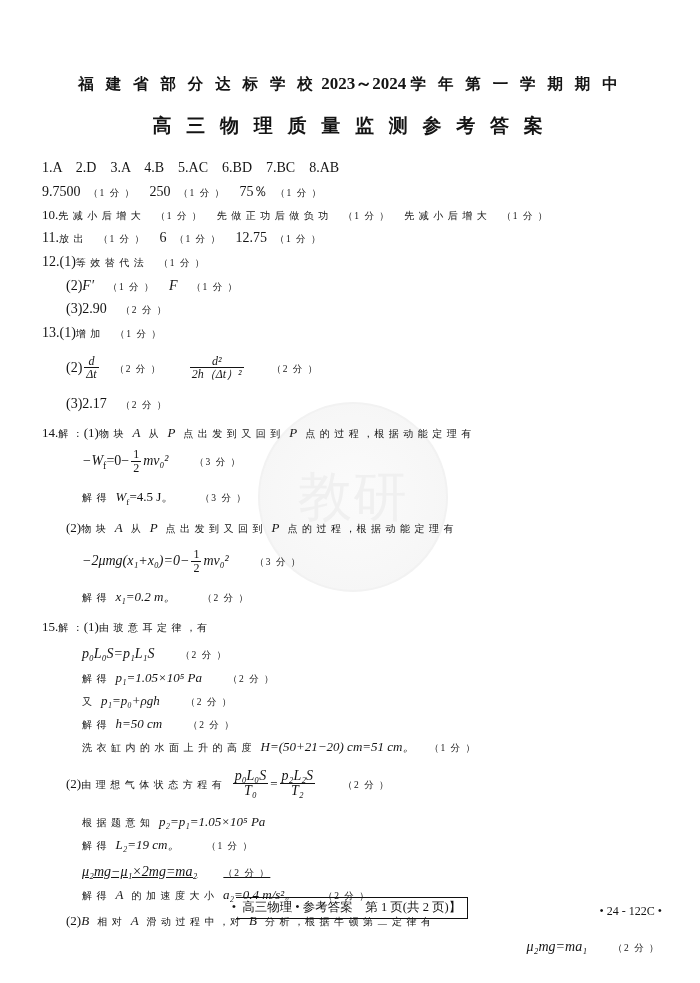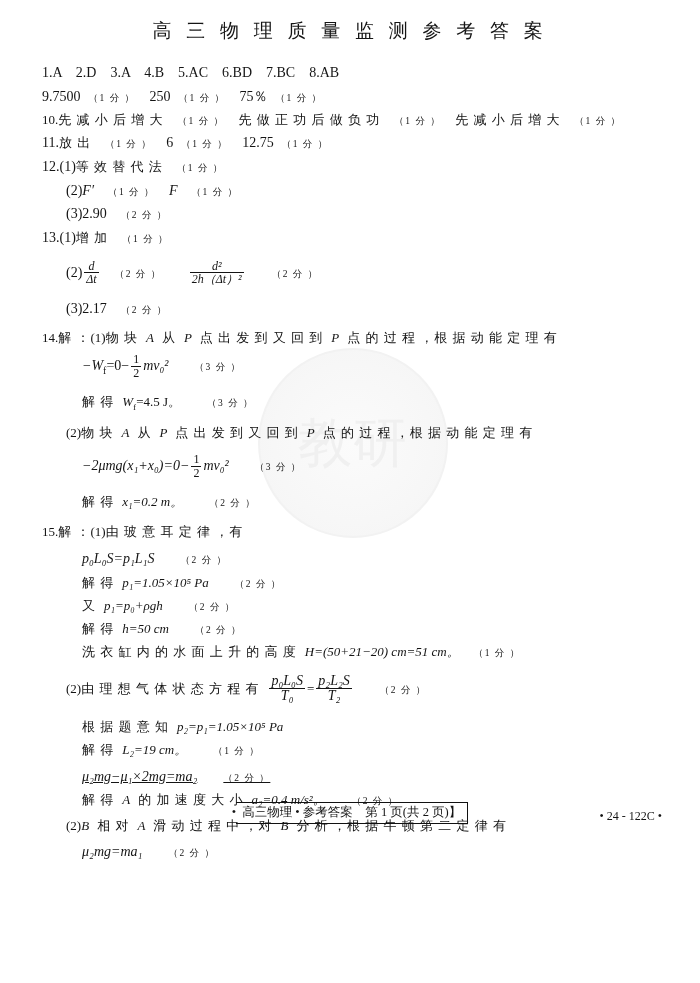--- a/index.html
+++ b/index.html
@@ -63,42 +63,42 @@
   }
   .title-1 .yr {
     font-size: 17px;
     letter-spacing: 0px;
     font-weight: bold;
   }
   .title-2 {
     text-align: center;
     margin-top: 18px;
     font-size: 19px;
-    font-weight: normal;
+    font-weight: bold;
     letter-spacing: 5px;
   }
 
   .body-block {
     margin-left: 42px;
     margin-right: 40px;
     margin-top: 22px;
     font-size: 13px;
     line-height: 1.05;
   }
   .line {
     position: relative;
     margin-bottom: 9px;
     white-space: nowrap;
   }
   .sm {
     font-size: 9.5px;
     letter-spacing: 1.5px;
   }
   .sm2 {
-    font-size: 13px;
+    font-size: 10px;
     letter-spacing: 1px;
   }
   .ital {
     font-style: italic;
     font-family: "Liberation Serif", serif;
   }
   .indent1 { margin-left: 24px; }
   .indent2 { margin-left: 40px; }
   .gap { display: inline-block; width: 14px; }
   .gap-sm { display: inline-block; width: 8px; }
@@ -159,20 +159,25 @@
 <body>
 
 <div class="page">
 
   <div class="watermark">
     <div class="watermark-inner">教研</div>
   </div>
 
   <div class="content">
 
+    <div class="title-1">
+      <span class="sp">福 建 省 部 分 达 标 学 校</span>
+      <span class="yr">2023～2024</span>
+      <span class="sp">学 年 第 一 学 期 期 中</span>
+    </div>
 
     <div class="title-2">高 三 物 理 质 量 监 测 参 考 答 案</div>
 
     <div class="body-block">
 
       <div class="line" style="margin-top:14px;font-size:14px;">1.A　2.D　3.A　4.B　5.AC　6.BD　7.BC　8.AB</div>
 
       <div class="line" style="font-size:14px;">
         <span>9.</span><span>7500</span><span class="gap-sm"></span><span class="sm">（1 分 ）</span><span class="gap"></span><span>250</span><span class="gap-sm"></span><span class="sm">（1 分 ）</span><span class="gap"></span><span>75％</span><span class="gap-sm"></span><span class="sm">（1 分 ）</span>
       </div>
@@ -254,21 +259,21 @@
 
       <div class="line indent2" style="font-size:14px;margin-top:13px;text-decoration:underline;">
         <span class="ital">μ₂mg−μ₁×2mg=ma₂</span><span class="gap-lg"></span><span class="sm">（2 分 ）</span>
       </div>
       <div class="line indent2" style="font-size:13px;">
         <span class="sm2">解 得</span><span class="gap-sm"></span><span class="ital">A</span><span class="gap-sm"></span><span class="sm2">的 加 速 度 大 小</span><span class="gap-sm"></span><span class="ital">a₂=0.4 m/s²。</span><span class="gap-lg"></span><span class="sm">（2 分 ）</span>
       </div>
       <div class="line indent1" style="font-size:13px;margin-top:12px;">
         <span>(2)</span><span class="ital">B</span><span class="gap-sm"></span><span class="sm2">相 对</span><span class="gap-sm"></span><span class="ital">A</span><span class="gap-sm"></span><span class="sm2">滑 动 过 程 中 ，对</span><span class="gap-sm"></span><span class="ital">B</span><span class="gap-sm"></span><span class="sm2">分 析 ，根 据 牛 顿 第 二 定 律 有</span>
       </div>
-      <div class="line indent2" style="font-size:14px;margin-top:12px;">
+      <div class="line indent2" style="font-size:14px;margin-top:12px;text-align:right;">
         <span class="ital">μ₂mg=ma₁</span><span class="gap-lg"></span><span class="sm">（2 分 ）</span>
       </div>
 
     </div>
 
     <div class="footer">
       <span class="footer-left-dot">•</span><span class="fbox">高三物理 • 参考答案　第 1 页(共 2 页)】</span>
     </div>
     <div class="footer-right">• 24 - 122C •</div>
 

